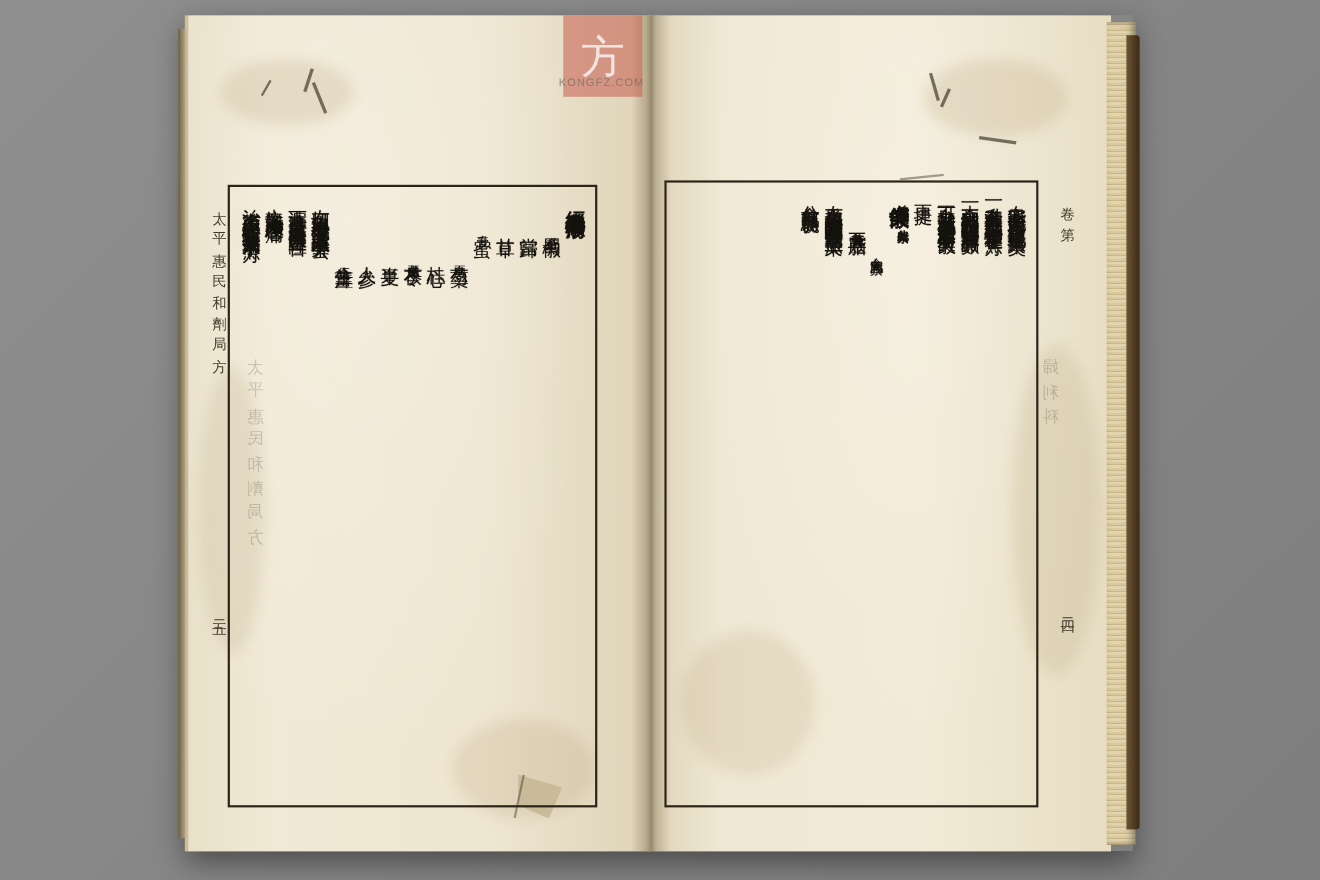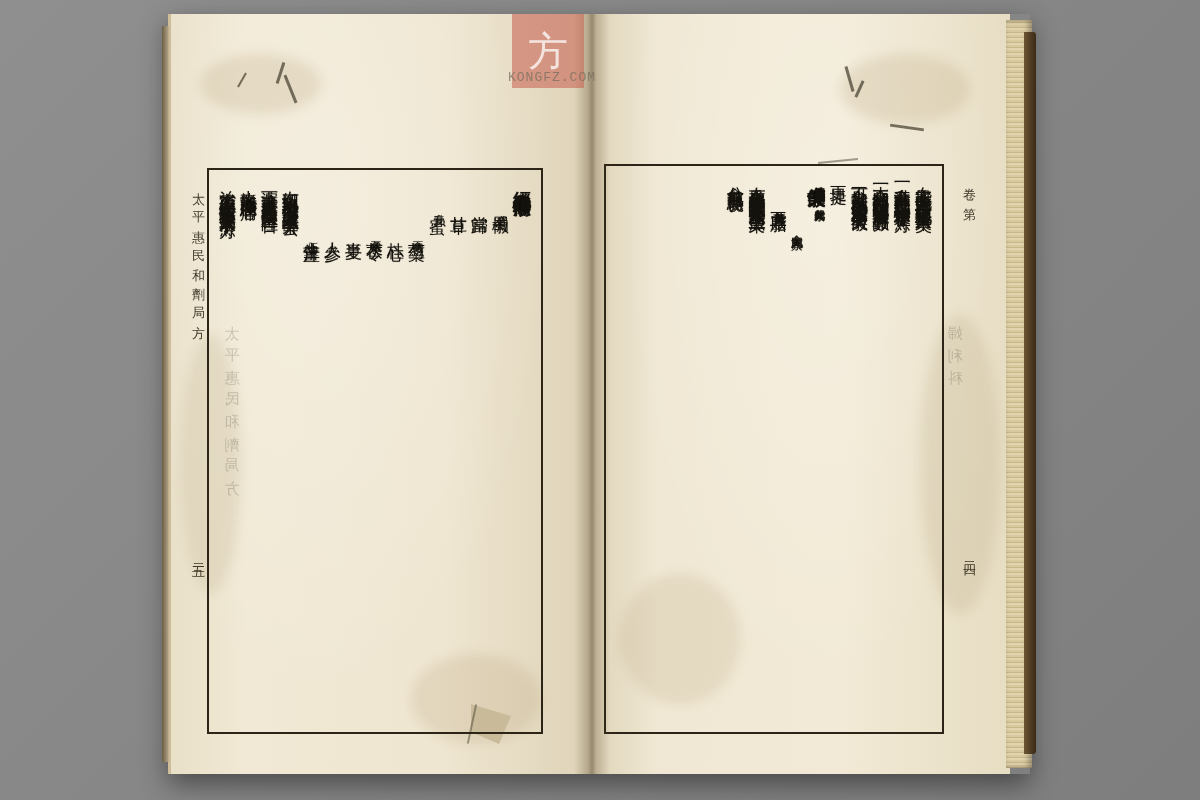--- a/index.html
+++ b/index.html
@@ -222,22 +222,22 @@
     align-items: center;
     justify-content: center;
     font-family: "DejaVu Serif", serif;
     font-size: 40px;
     color: rgba(255,255,255,0.75);
   }
   #stamp-text {
     position: absolute;
     left: 340px;
     top: 56px;
-    font-family: Liberation Mono, monospace;
-    font-size: 13px;
+    font-family: Liberation Sans, sans-serif;
+    font-size: 10px;
     letter-spacing: 1px;
     color: rgba(120,110,95,0.75);
     pointer-events: none;
   }
 </style>
 </head>
 <body>
 
 <div id="stage">
 

